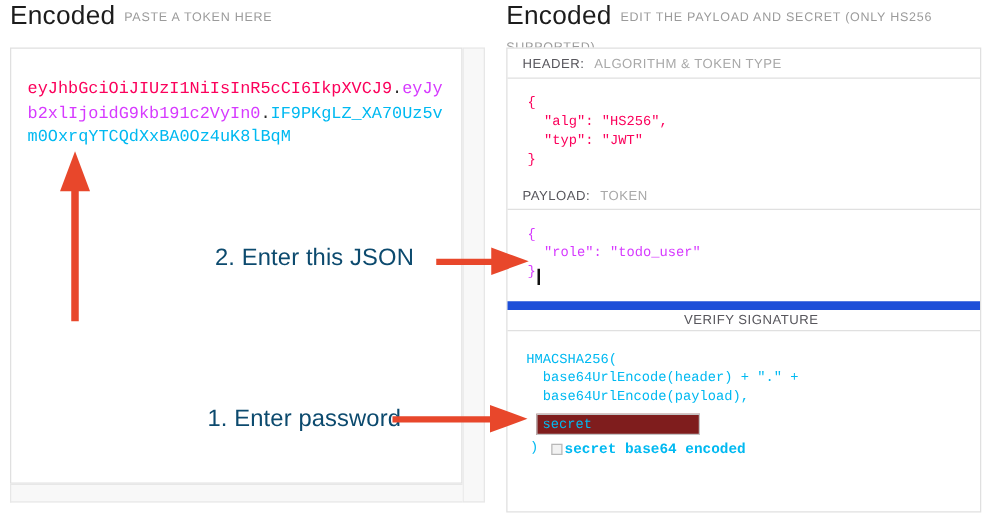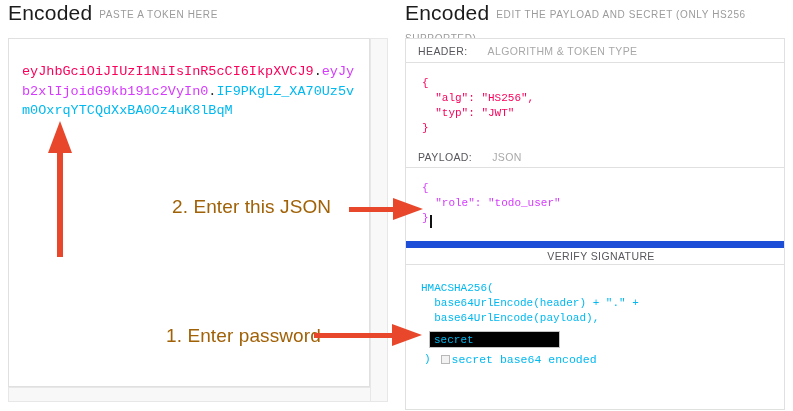--- a/index.html
+++ b/index.html
@@ -27,42 +27,42 @@
   .v-gutter { position:absolute; left:362px; top:0; width:18px; height:364px;
               background:#f8f8f8; border:1px solid #e7e7e7; }
   .h-gutter { position:absolute; left:0; top:349px; width:362px; height:15px;
               background:#f8f8f8; border:1px solid #e7e7e7; border-right:none; }
 
   
   .panel-right { position:absolute; left:405px; top:38px; width:380px; height:372px;
                  border:1px solid #e0e0e0; background:#fff; }
   .section-bar { padding-left:12px; font-size:10.5px; letter-spacing:.4px;
                  color:#57565c; border-bottom:1px solid #e0e0e0; display:flex; align-items:center; }
-  .section-bar .detail { color:#a8a8a8; margin-left:20px; }
+  .section-bar .detail { color:#a8a8a8; margin-left:8px; }
   .bar-header { height:24px; }
   .bar-payload { height:22px; }
   .bar-verify { height:24px; border-top:7px solid #1d4ed8;justify-content:center; }
   .code-area { position:relative; font-family:"Liberation Mono", monospace; font-size:11px; line-height:15px; }
   .code-area pre { font-family:inherit; white-space:pre; }
   .area-header { height:83px; padding:13px 0 0 16px; color:#fb015b; }
   .area-payload { height:73px; padding:13px 0 0 16px; color:#d63aff; }
   .area-verify { height:113px; padding:16px 0 0 15px; color:#00b9f1; }
   .text-cursor { position:absolute; left:24px; top:47px; width:1.5px; height:13px; background:#111; }
   .secret-input { display:block; margin:5px 0 0 8px; width:131px; height:17px;
-                  border:1px solid #c3c3c3; border-radius:0; background:#000000;
+                  border:1px solid #c3c3c3; border-radius:0; background:#7f1d1d;
                   font-family:"Liberation Mono", monospace; font-size:11px; color:#00b9f1;
                   padding:0 0 0 4px; outline:none; }
   .verify-last { display:flex; align-items:center; margin:4px 0 0 3px; }
   .close-paren { color:#00b9f1; }
   .checkbox { display:inline-block; width:9px; height:9px; background:#f2f2f2;
               border:1px solid #b8b8b8; margin:0 2px 0 10px; }
-  .checkbox-label { color:#00b9f1; font-weight:normal; font-size:11.5px; }
+  .checkbox-label { color:#00b9f1; font-weight:bold; font-size:11.5px; }
 
   
-  .annotation { position:absolute; color:#a16207; font-size:19px; letter-spacing:.1px; }
+  .annotation { position:absolute; color:#0c4a6e; font-size:19px; letter-spacing:.1px; }
   #ann-step2 { left:172px; top:196px; }
   #ann-step1 { left:166px; top:325px; }
   #ann-step3 { left:32px;  top:261px; font-size:20px; }
   .arrow-shaft-h { position:absolute; height:5px; background:#e8472b; }
   .arrow-head-right { position:absolute; width:0; height:0;
                       border-top:11px solid transparent; border-bottom:11px solid transparent;
                       border-left:30px solid #e8472b; }
   #arrow2-shaft { left:349px; top:207px; width:46px; }
   #arrow2-head  { left:393px; top:198px; }
   #arrow1-shaft { left:314px; top:333px; width:80px; }
@@ -98,21 +98,21 @@
       <span class="detail">ALGORITHM &amp; TOKEN TYPE</span>
     </div>
     <div class="code-area area-header">
       <pre>{
   "alg": "HS256",
   "typ": "JWT"
 }</pre>
     </div>
     <div class="section-bar bar-payload">
       <span>PAYLOAD:</span>
-      <span class="detail">JSON</span>
+      <span class="detail">TOKEN</span>
     </div>
     <div class="code-area area-payload">
       <pre>{
   "role": "todo_user"
 }</pre>
       <div class="text-cursor"></div>
     </div>
     <div class="section-bar bar-verify">
       <span>VERIFY SIGNATURE</span>
     </div>

